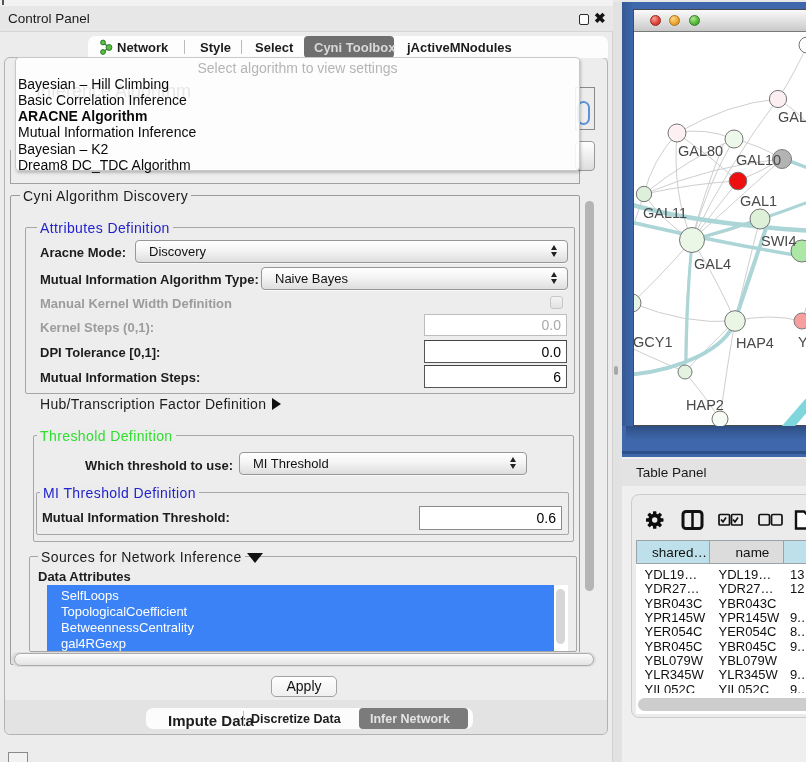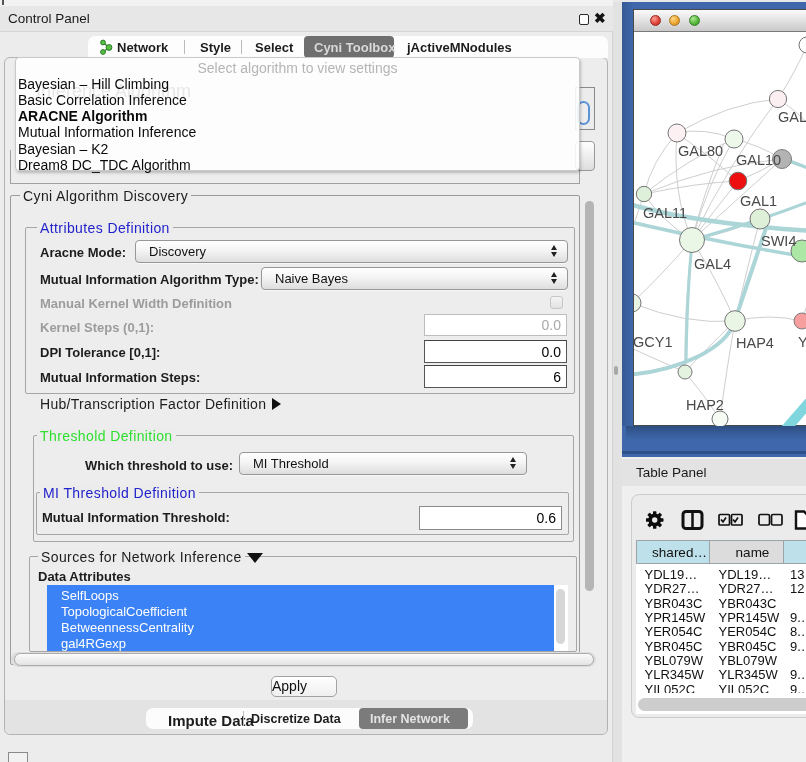--- a/index.html
+++ b/index.html
@@ -116,21 +116,21 @@
   <div class="abs" style="left:47px;top:585px;width:521px;height:66px;background:#fff;overflow:hidden;">
     <div class="abs" style="left:0;top:0;width:507px;height:80px;background:#3b82f6;color:#fff;font-size:13px;line-height:16.1px;padding:3px 0 0 14px;">SelfLoops<br>TopologicalCoefficient<br>BetweennessCentrality<br>gal4RGexp</div>
     <div class="abs" style="left:509px;top:4px;width:9px;height:55px;background:#d6d6d6;border-radius:5px;"></div>
   </div>
 
   <div class="abs" style="left:11px;top:652px;width:585px;height:15px;background:#dcdcdc;border-radius:8px;"></div>
   <div class="abs" style="left:14px;top:653px;width:580px;height:13px;border:1px solid #ababab;border-radius:7px;background:linear-gradient(#fbfbfb,#e3e3e3);"></div>
 
   <div class="abs" style="left:585px;top:201px;width:9px;height:390px;background:#b5b5b5;border-radius:5px;"></div>
 
-  <div class="abs" style="left:271px;top:676px;width:66px;height:21px;border:1px solid #a2a2a2;border-radius:5px;background:linear-gradient(#ffffff,#efefef);font-size:14px;color:#111;line-height:19px;">Apply</div>
+  <div class="abs" style="left:271px;top:676px;width:66px;height:21px;border:1px solid #a2a2a2;border-radius:5px;background:linear-gradient(#ffffff,#efefef);text-align:center;font-size:14px;color:#111;line-height:19px;">Apply</div>
 
   <div class="abs" style="left:146px;top:708px;width:327px;height:21px;background:#fcfcfc;border-radius:7px;">
     <div class="abs tabt" style="left:22px;top:4px;font-size:15px;">Impute Data</div>
     <div class="abs" style="left:97px;top:3px;width:1px;height:15px;background:#c0c0c0;"></div>
     <div class="abs tabt" style="left:105px;top:4px;font-size:12.5px;">Discretize Data</div>
     <div class="abs" style="left:213px;top:0;width:109px;height:21px;background:#7b7b7b;border-radius:4px;"></div>
     <div class="abs tabt" style="left:224px;top:4px;font-size:12.5px;color:#e3e3e3;">Infer Network</div>
   </div>
 
   <div class="abs" style="left:8px;top:752px;width:20px;height:14px;border:1.5px solid #8a8a8a;background:#f2f2f2;"></div>

